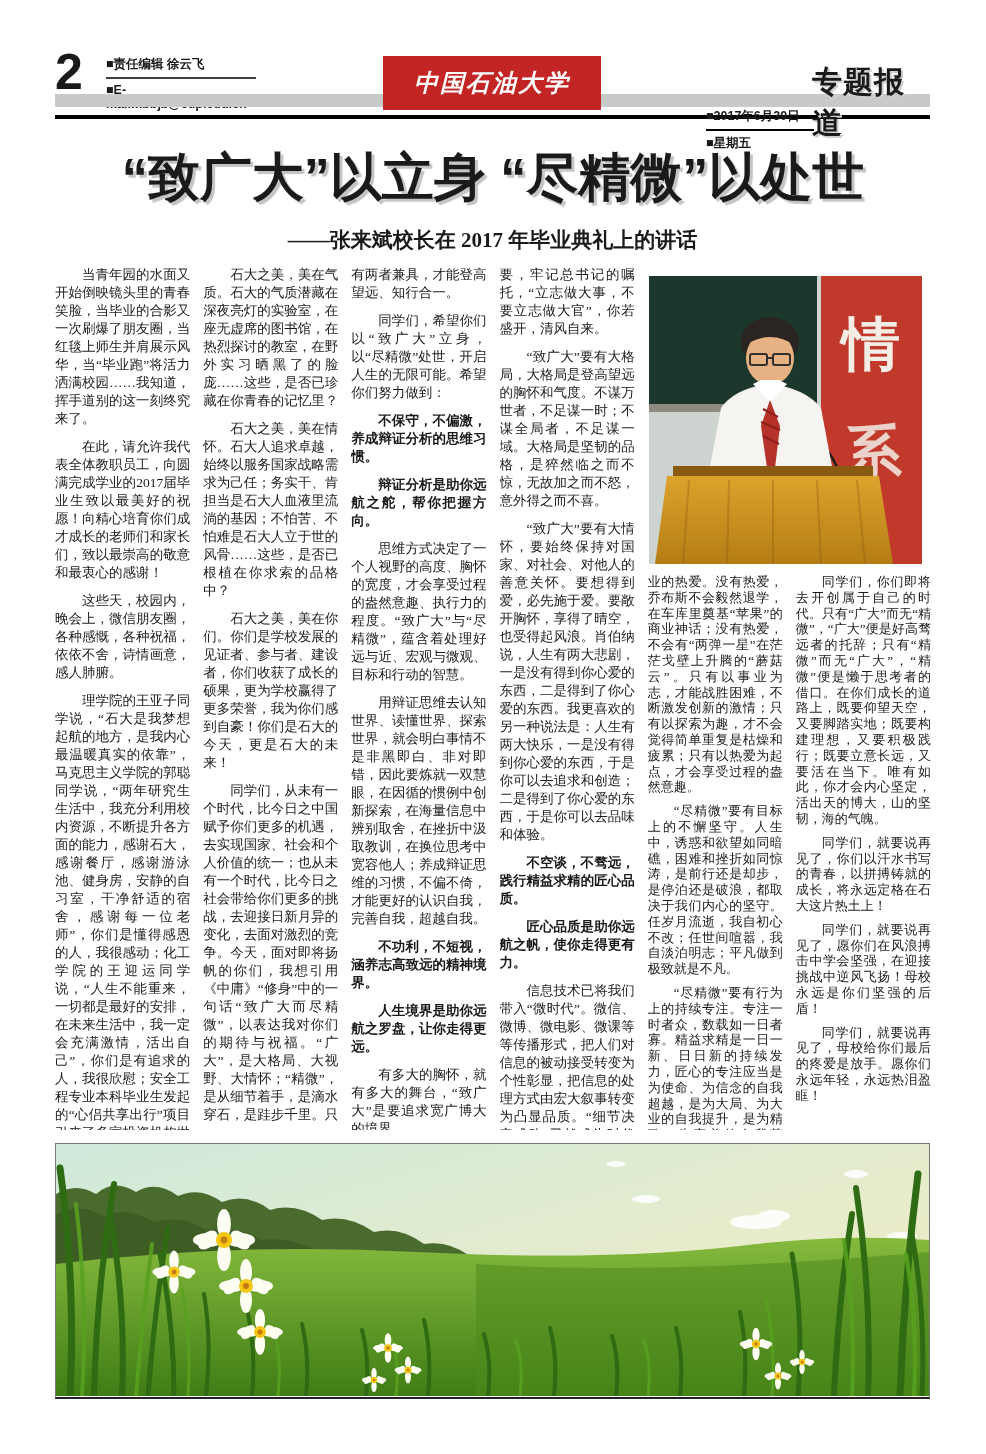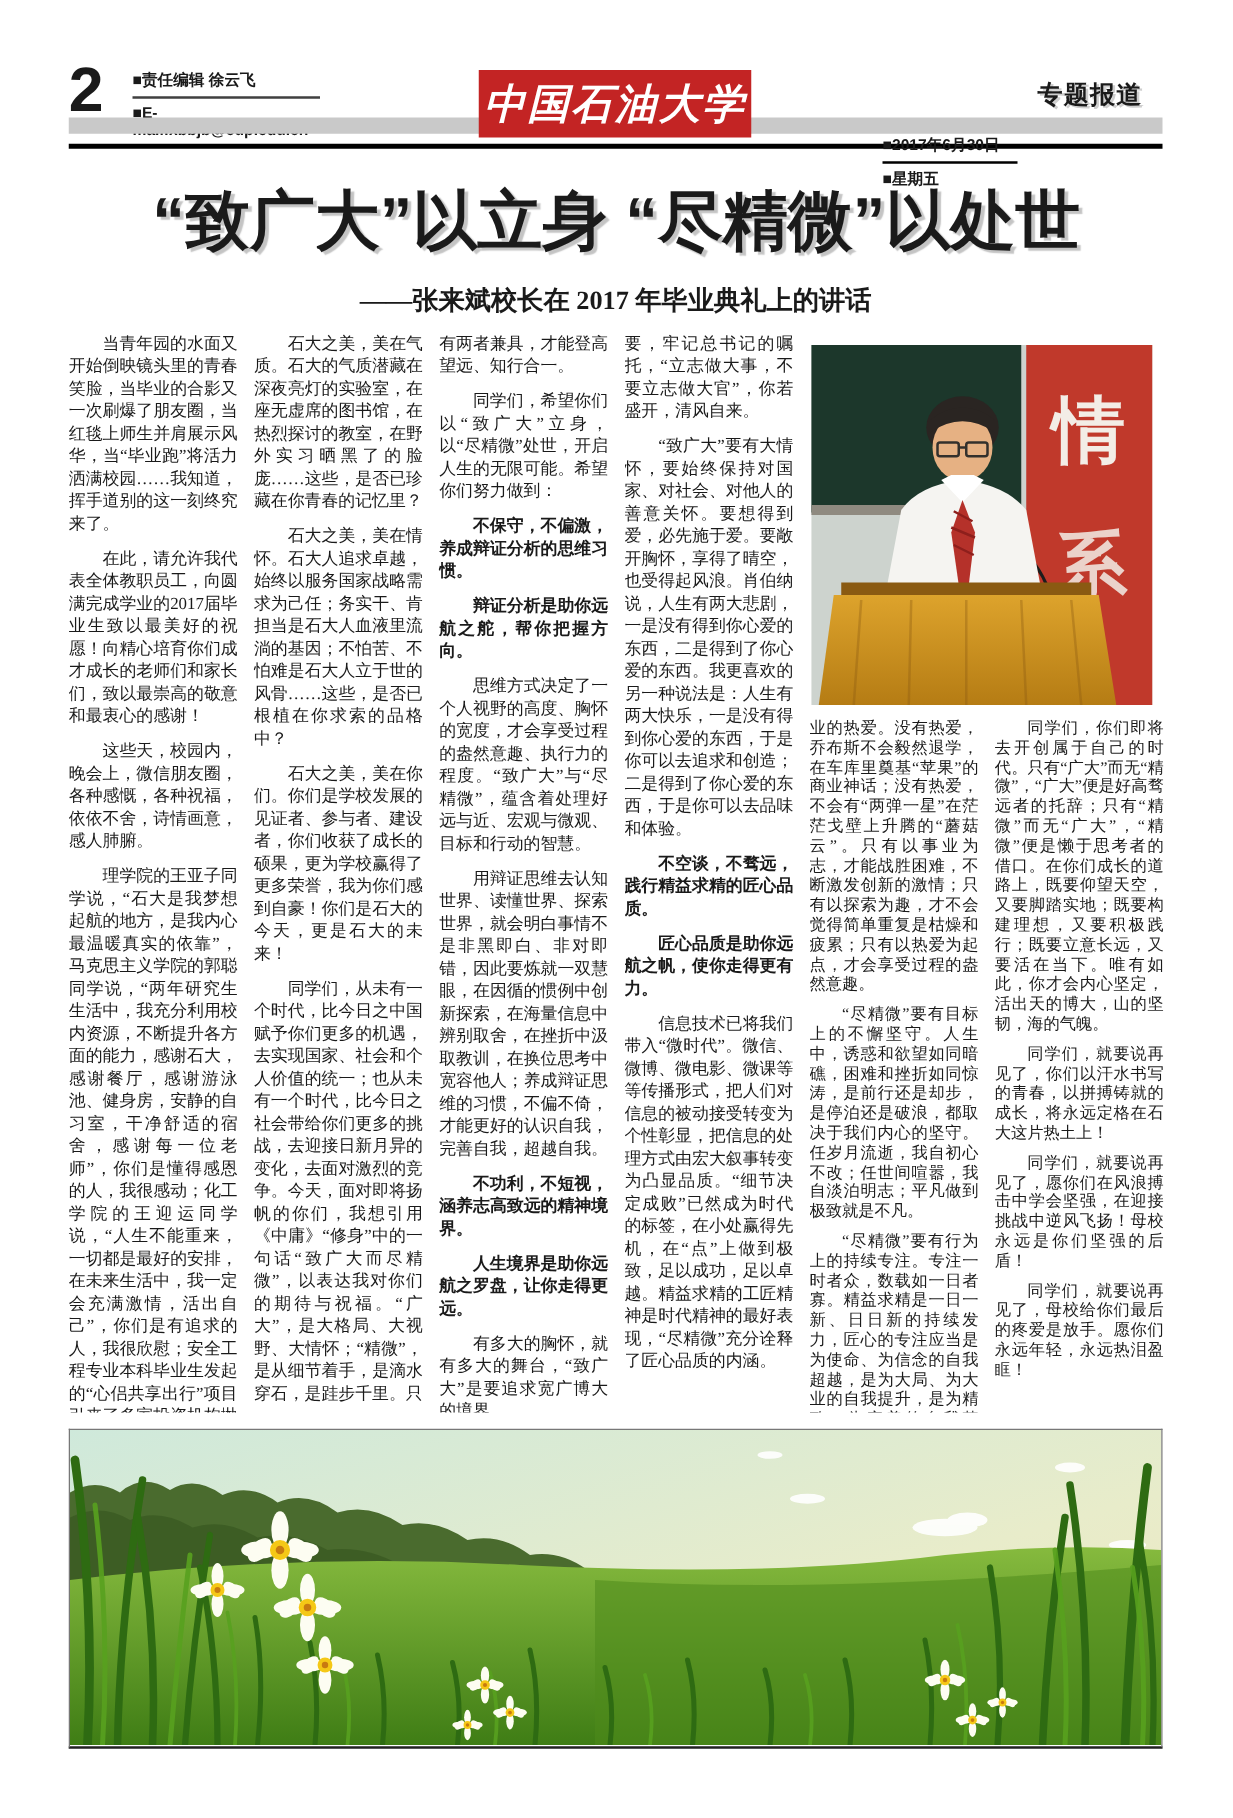--- a/index.html
+++ b/index.html
@@ -10,29 +10,29 @@
   .hdr-el{position:absolute;}
   .page-number{left:55px;top:44px;font-family:"Liberation Sans","DejaVu Sans",sans-serif;
                font-weight:900;font-size:50px;line-height:56px;}
   .editor-block{left:106px;top:56px;width:150px;
                 font-family:"Liberation Sans","DejaVu Sans",sans-serif;
                 font-size:12.5px;font-weight:bold;}
   .editor-line1{border-bottom:2px solid #404040;padding-bottom:4px;margin-bottom:4px;}
   .gray-bar{left:55px;top:94px;width:875px;height:13px;background:#c9c9c9;}
   .masthead-box{left:383px;top:56px;width:218px;height:54px;background:#c32424;
                 display:flex;align-items:center;justify-content:center;z-index:2;}
-  .masthead-text{color:#fff;font-size:33px;font-weight:bold;font-style:italic;
+  .masthead-text{color:#fff;font-size:24px;font-weight:bold;font-style:italic;
                  letter-spacing:2px;font-family:"Liberation Serif","DejaVu Serif",serif;}
   .date-block{left:706px;top:60px;width:108px;
               font-family:"Liberation Sans","DejaVu Sans",sans-serif;
               font-size:12.5px;font-weight:bold;z-index:2;}
   .date-line1{border-bottom:2px solid #000;padding-bottom:4px;margin-bottom:4px;margin-top:48px;}
-  .section-title{left:812px;top:62px;width:120px;text-align:center;
+  .section-title{left:812px;top:62px;width:120px;text-align:left;
                  font-family:"Liberation Sans","DejaVu Sans",sans-serif;
-                 font-weight:900;font-size:20px;letter-spacing:1px;z-index:2;
+                 font-weight:900;font-size:30px;letter-spacing:1px;z-index:2;
                  text-shadow:2px 2px 0 #cfcfcf;}
   .black-rule{left:55px;top:115px;width:875px;height:4px;background:#000;}
 
   
   .headline{position:absolute;left:40px;top:142px;width:906px;text-align:center;
             font-family:"Liberation Sans","DejaVu Sans",sans-serif;font-weight:900;
             font-size:52px;line-height:70px;white-space:nowrap;letter-spacing:0px;
             text-shadow:3px 3px 1px #c4c4c4;}
   .subheadline{position:absolute;left:55px;top:226px;width:875px;text-align:center;
                font-weight:bold;font-size:21px;}
@@ -107,20 +107,21 @@
         <p class="bold">不保守，不偏激，养成辩证分析的思维习惯。</p>
         <p class="bold">辩证分析是助你远航之舵，帮你把握方向。</p>
         <p>思维方式决定了一个人视野的高度、胸怀的宽度，才会享受过程的盎然意趣、执行力的程度。“致广大”与“尽精微”，蕴含着处理好远与近、宏观与微观、目标和行动的智慧。</p>
         <p>用辩证思维去认知世界、读懂世界、探索世界，就会明白事情不是非黑即白、非对即错，因此要炼就一双慧眼，在因循的惯例中创新探索，在海量信息中辨别取舍，在挫折中汲取教训，在换位思考中宽容他人；养成辩证思维的习惯，不偏不倚，才能更好的认识自我，完善自我，超越自我。</p>
         <p class="bold">不功利，不短视，涵养志高致远的精神境界。</p>
         <p class="bold">人生境界是助你远航之罗盘，让你走得更远。</p>
         <p>有多大的胸怀，就有多大的舞台，“致广大”是要追求宽广博大的境界。</p>
       </div>
     <div class="col">
         <p class="cont">要，牢记总书记的嘱托，“立志做大事，不要立志做大官”，你若盛开，清风自来。</p>
+        <p>“致广大”要有大格局，大格局是登高望远的胸怀和气度。不谋万世者，不足谋一时；不谋全局者，不足谋一域。大格局是坚韧的品格，是猝然临之而不惊，无故加之而不怒，意外得之而不喜。</p>
         <p>“致广大”要有大情怀，要始终保持对国家、对社会、对他人的善意关怀。要想得到爱，必先施于爱。要敞开胸怀，享得了晴空，也受得起风浪。肖伯纳说，人生有两大悲剧，一是没有得到你心爱的东西，二是得到了你心爱的东西。我更喜欢的另一种说法是：人生有两大快乐，一是没有得到你心爱的东西，于是你可以去追求和创造；二是得到了你心爱的东西，于是你可以去品味和体验。</p>
         <p class="bold">不空谈，不骛远，践行精益求精的匠心品质。</p>
         <p class="bold">匠心品质是助你远航之帆，使你走得更有力。</p>
         <p>信息技术已将我们带入“微时代”。微信、微博、微电影、微课等等传播形式，把人们对信息的被动接受转变为个性彰显，把信息的处理方式由宏大叙事转变为凸显品质。“细节决定成败”已然成为时代的标签，在小处赢得先机，在“点”上做到极致，足以成功，足以卓越。精益求精的工匠精神是时代精神的最好表现，“尽精微”充分诠释了匠心品质的内涵。</p>
       </div>
     <div class="col col-offset">
         <p class="cont">业的热爱。没有热爱，乔布斯不会毅然退学，在车库里奠基“苹果”的商业神话；没有热爱，不会有“两弹一星”在茫茫戈壁上升腾的“蘑菇云”。只有以事业为志，才能战胜困难，不断激发创新的激情；只有以探索为趣，才不会觉得简单重复是枯燥和疲累；只有以热爱为起点，才会享受过程的盎然意趣。</p>
         <p>“尽精微”要有目标上的不懈坚守。人生中，诱惑和欲望如同暗礁，困难和挫折如同惊涛，是前行还是却步，是停泊还是破浪，都取决于我们内心的坚守。任岁月流逝，我自初心不改；任世间喧嚣，我自淡泊明志；平凡做到极致就是不凡。</p>
         <p>“尽精微”要有行为上的持续专注。专注一时者众，数载如一日者寡。精益求精是一日一新、日日新的持续发力，匠心的专注应当是为使命、为信念的自我超越，是为大局、为大业的自我提升，是为精致、为完美的自我苛求。</p>
       </div>

